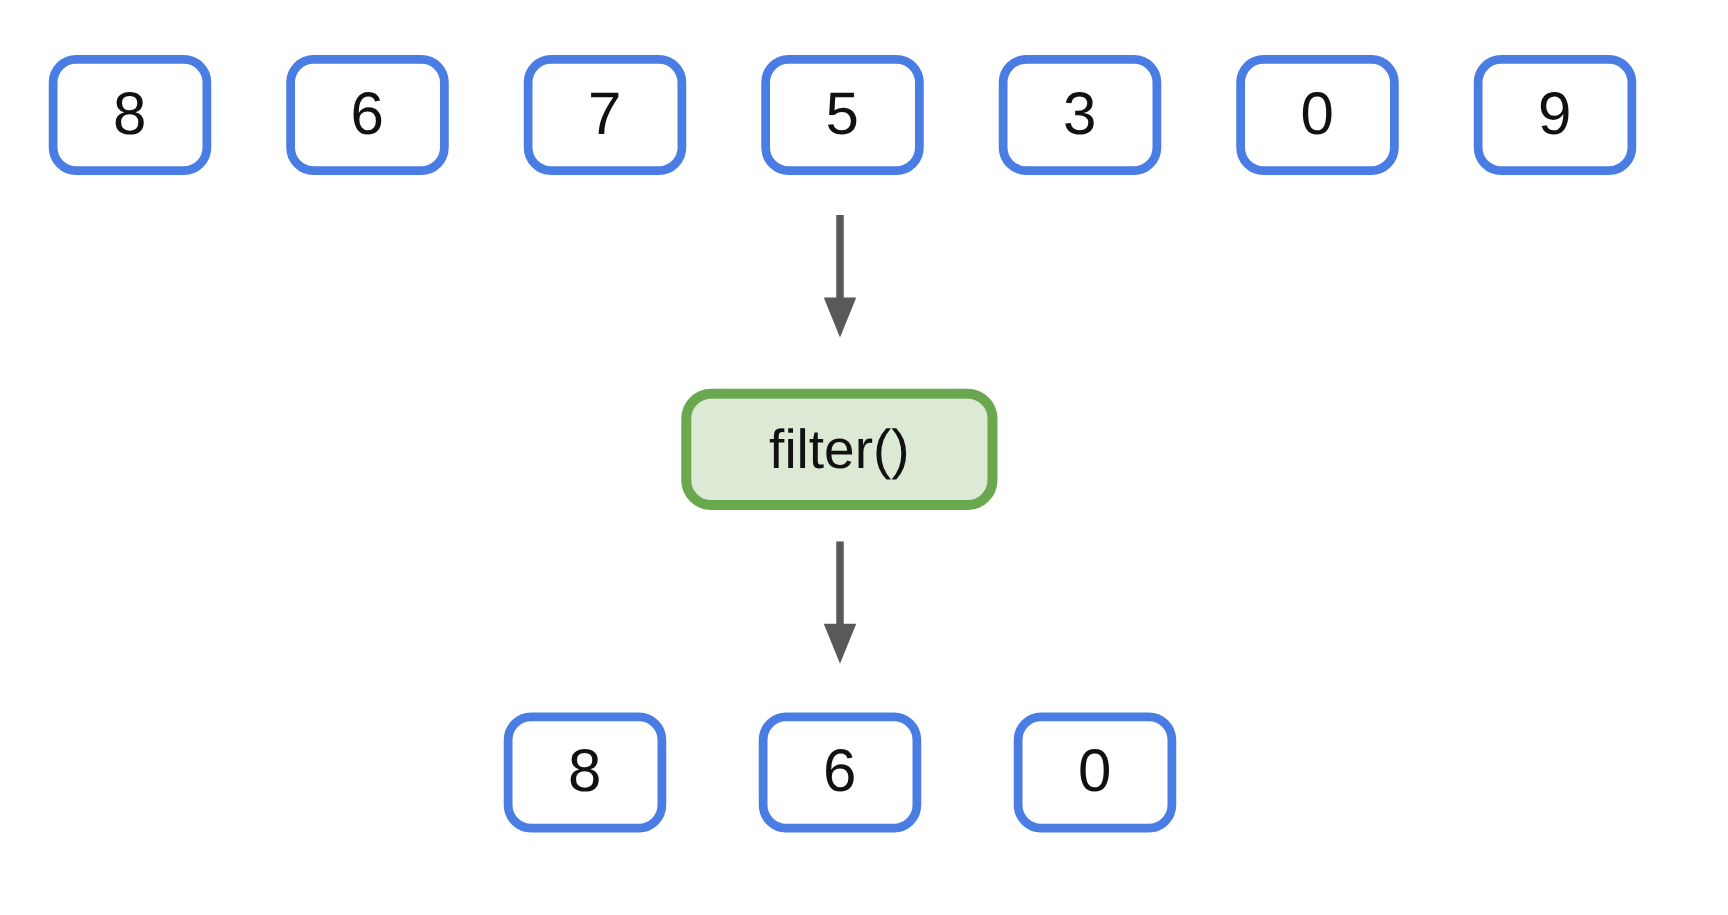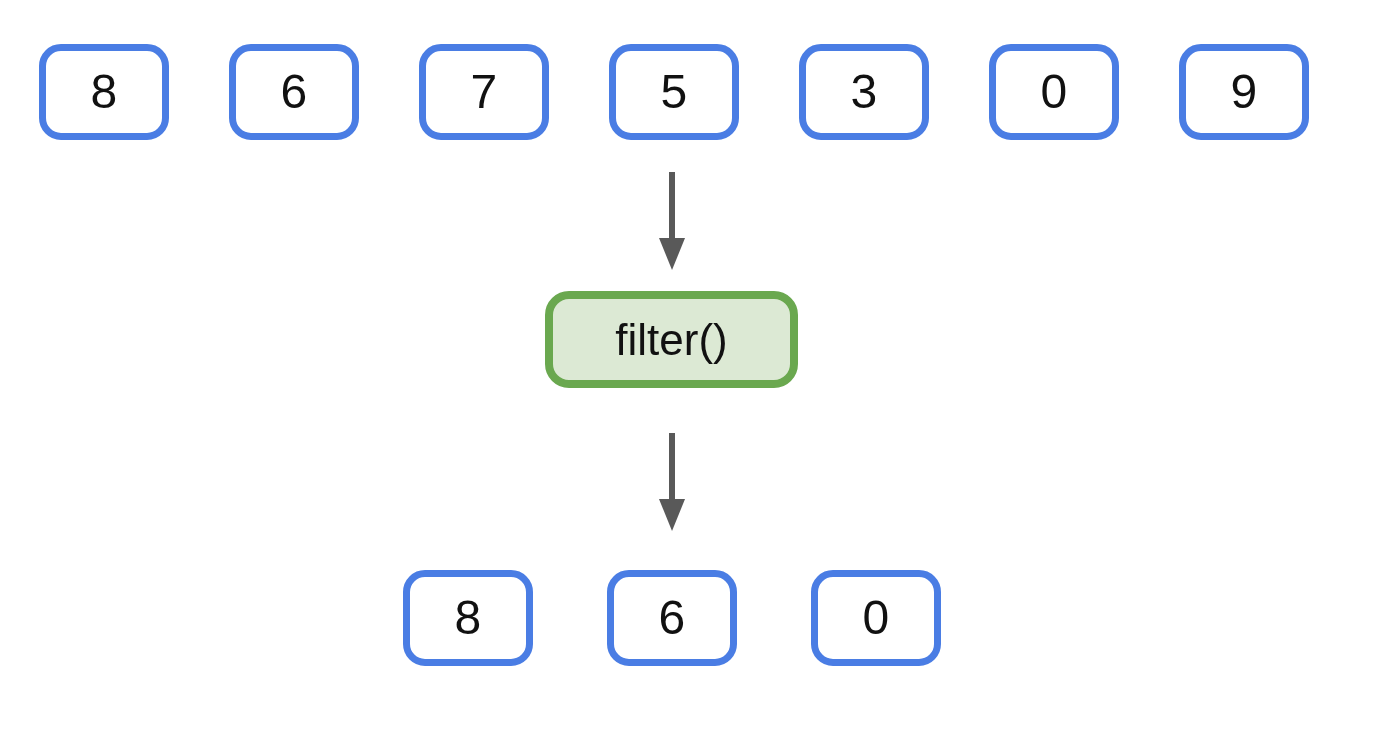--- a/index.html
+++ b/index.html
@@ -48,21 +48,21 @@
     position: absolute;
     width: 26px;
     height: 98px;
     display: block;
   }
   .arrow.arrow-1 { left: 659px; top: 172px; }
   .arrow.arrow-2 { left: 659px; top: 433px; }
   .operation-box {
     position: absolute;
     left: 545px;
-    top: 291px;
+    top: 311px;
     width: 253px;
     height: 97px;
     background: var(--operation-fill);
     border: 8px solid var(--operation-border);
     border-radius: 24px;
     display: flex;
     align-items: center;
     justify-content: center;
   }
   .operation-box .op-label {

